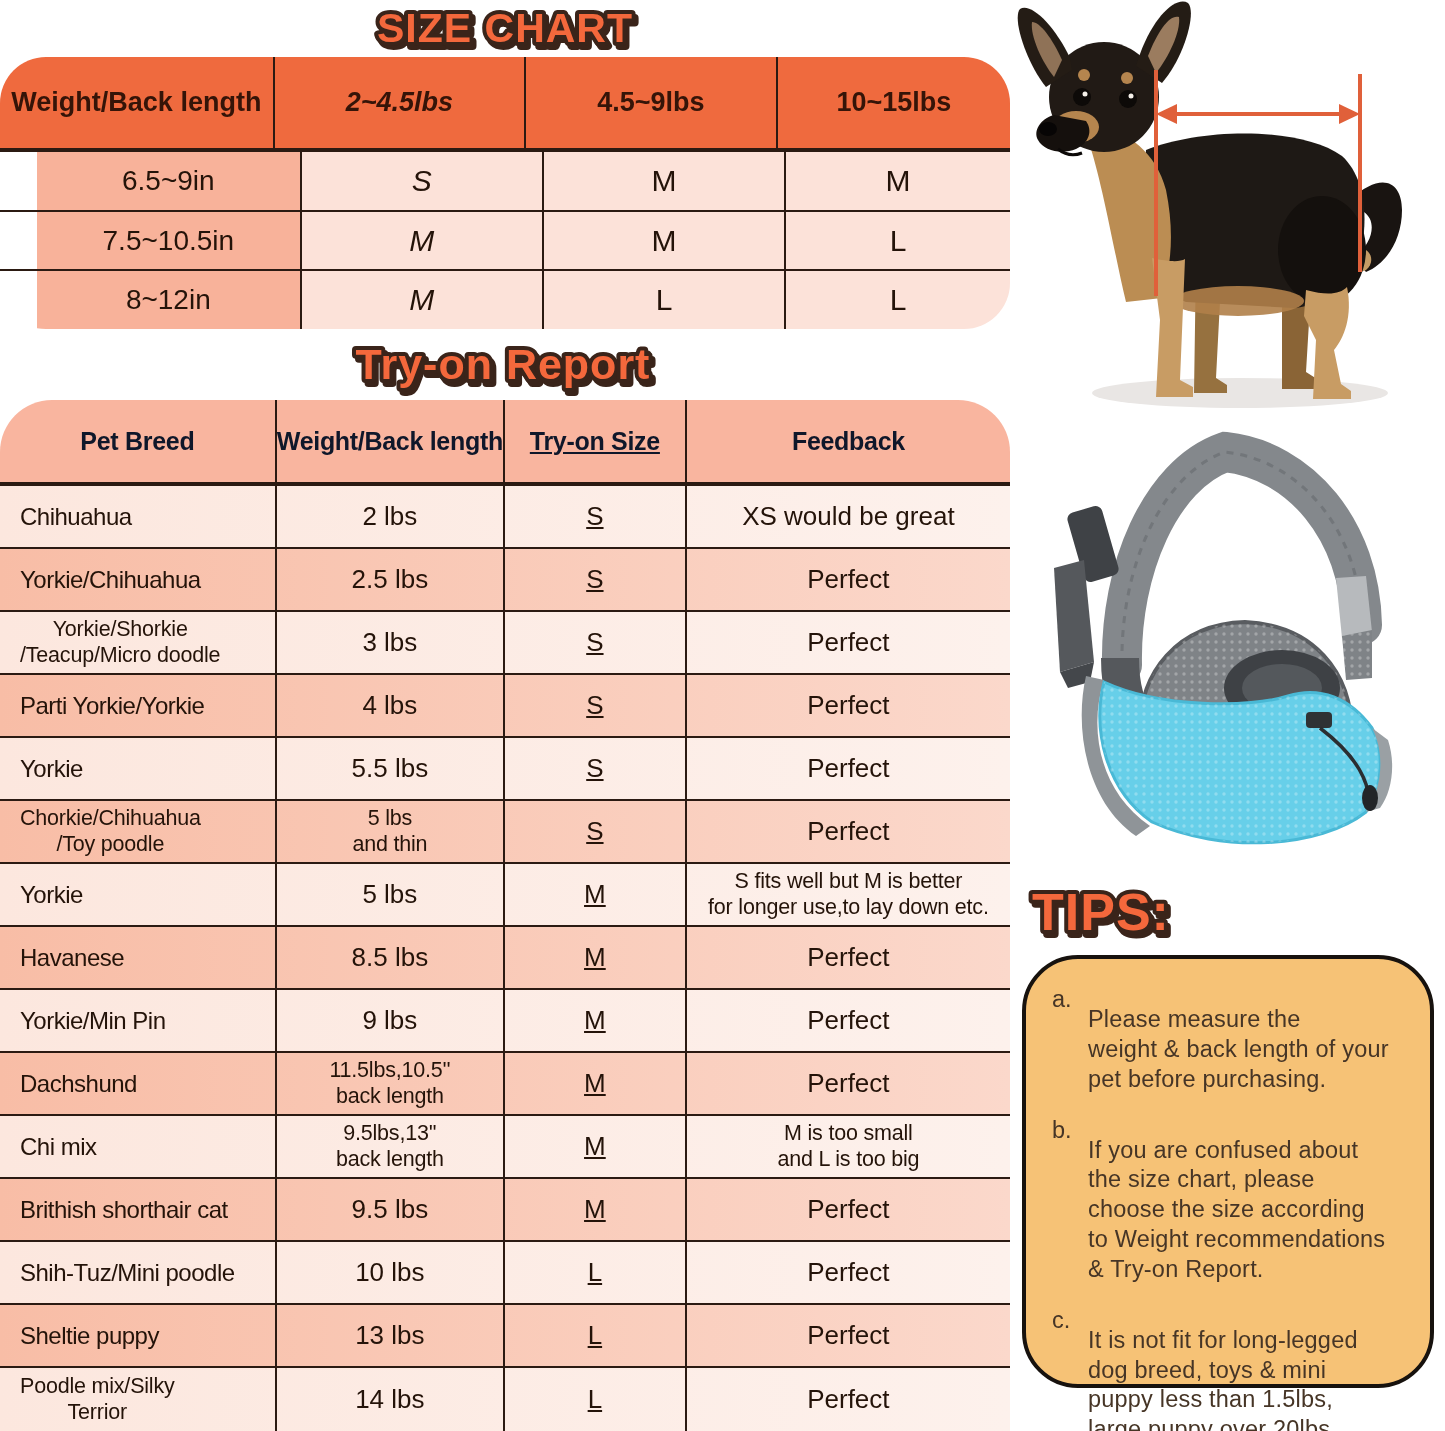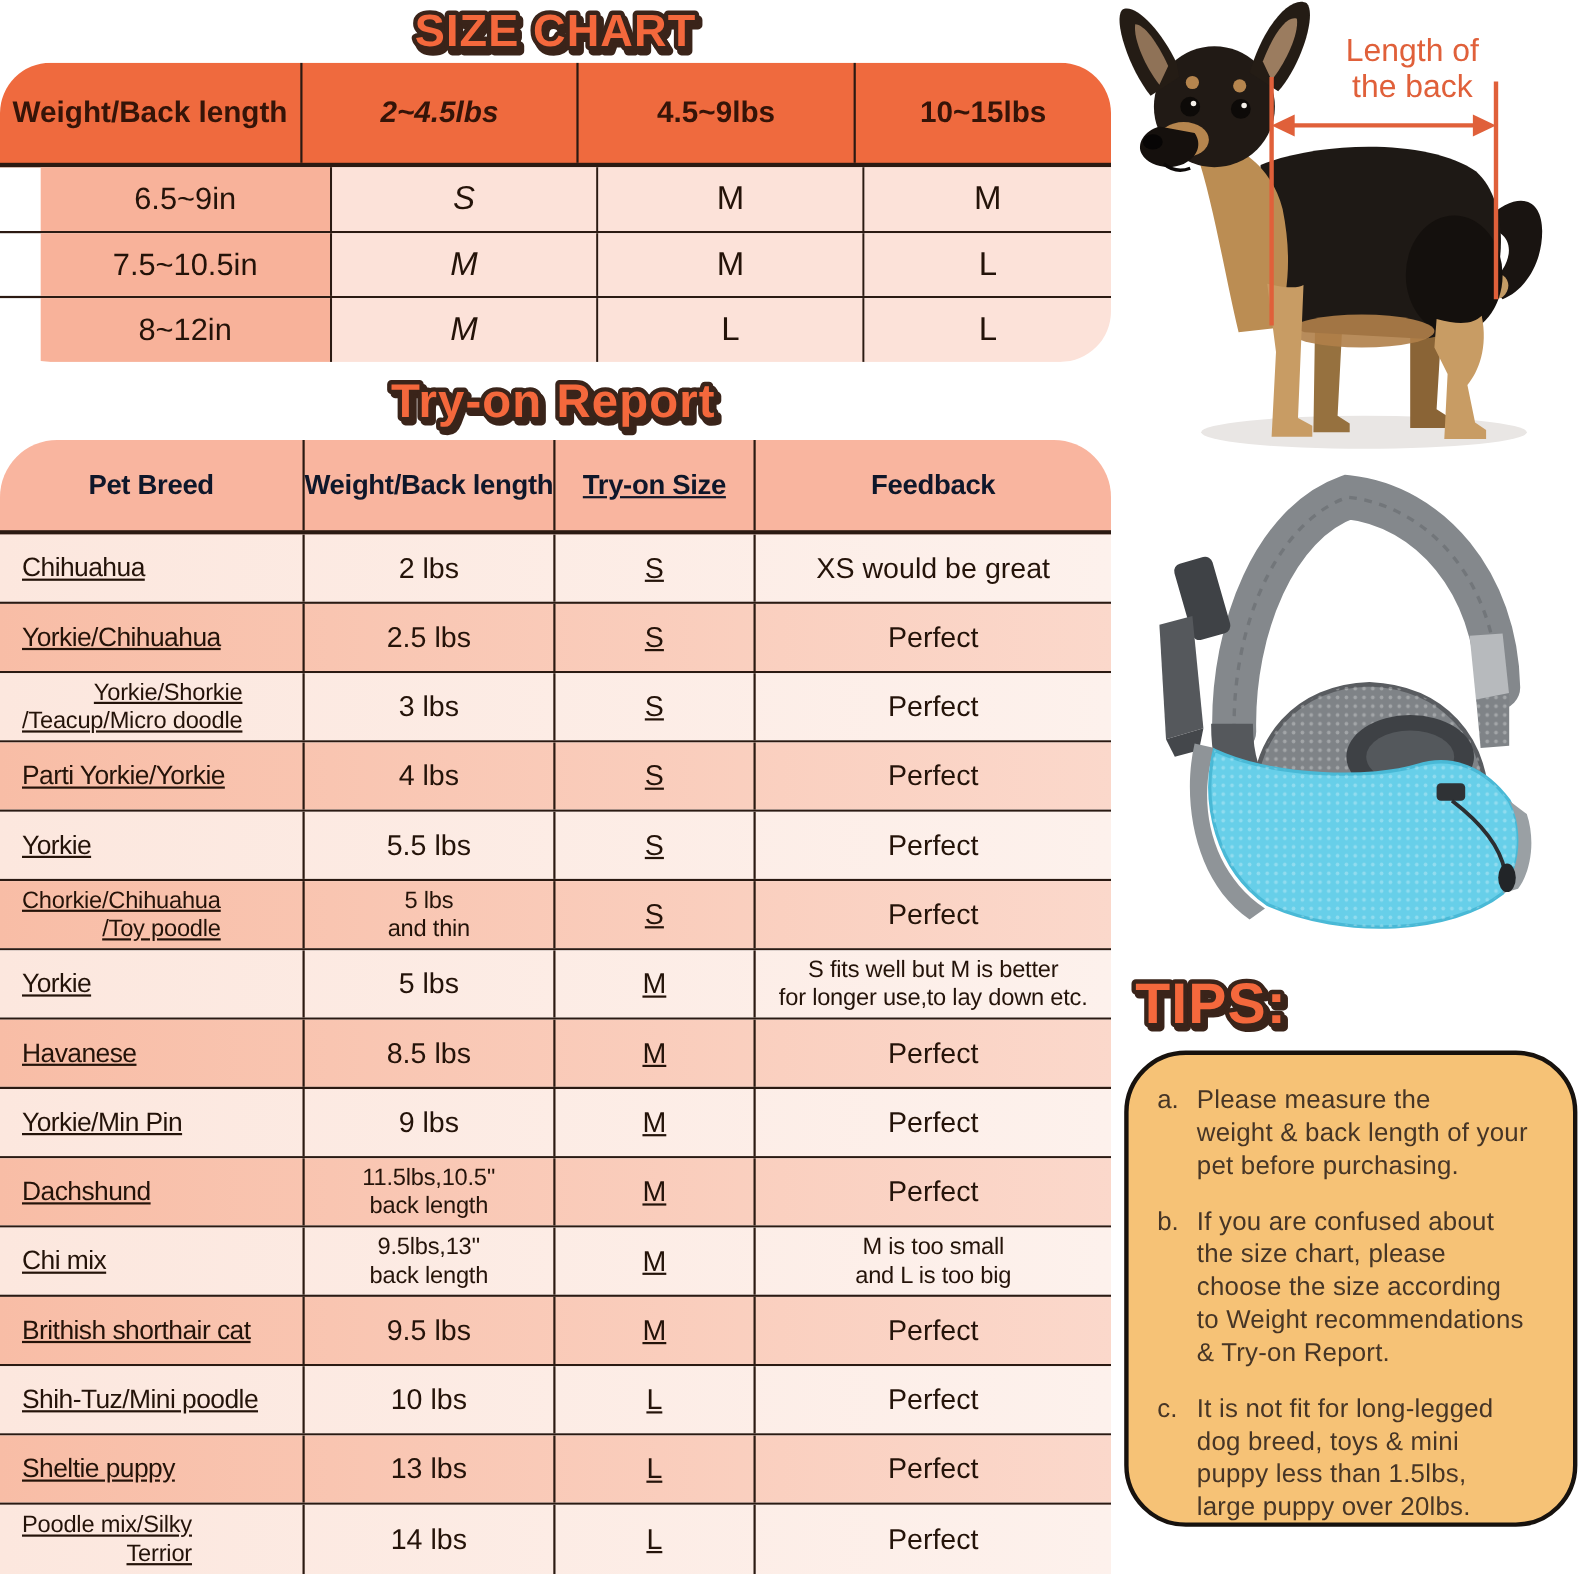--- a/index.html
+++ b/index.html
@@ -35,39 +35,39 @@
   #tryon-table{position:absolute;left:0;top:400px;width:1010px;height:1031px;
                border-radius:52px 52px 0 0;overflow:hidden;display:flex;flex-direction:column;}
   .thead2{height:86px;flex:0 0 86px;background:#f9b59f;border-bottom:4px solid #2b1a12;}
   .thead2 .tcell{font-weight:bold;font-size:25px;color:#0f172a;letter-spacing:-0.3px;}
   .drow2{height:63px;flex:0 0 63px;border-bottom:2px solid #2b1a12;}
   #tryon-table .trow:last-child{border-bottom:none;}
   .t2c0{width:27.4%;} .t2c1{width:22.6%;} .t2c2{width:18%;text-decoration:underline;} .t2c3{width:32%;}
   .odd{background:linear-gradient(90deg,#fce7de,#fdf1ec);}
   .even{background:linear-gradient(90deg,#f8bda6,#fbd8cb);}
   .drow2 .tcell{font-size:26px;}
-  .drow2 .breed{justify-content:flex-start;text-align:right;padding-left:20px;
-                font-size:24px;letter-spacing:-0.5px;text-decoration:underline;}
+  .drow2 .breed{justify-content:flex-start;text-align:center;padding-left:20px;
+                font-size:24px;letter-spacing:-0.5px;}
   .drow2 .two-line{font-size:21.5px;line-height:1.2;letter-spacing:-0.2px;}
 
   
   #dog-wrap{position:absolute;left:1010px;top:0;width:435px;height:430px;}
   #back-length-label{position:absolute;left:1205px;top:30px;width:158px;
                      font-size:29px;line-height:1.14;color:#e0603a;text-align:center;}
 
   
   #bag-wrap{position:absolute;left:1020px;top:430px;width:425px;height:460px;}
 
   
   #tips-box{position:absolute;left:1022px;top:955px;width:412px;height:433px;box-sizing:border-box;
             background:#f6c276;border:4px solid #17120e;border-radius:56px;
             padding:26px 14px 10px 26px;}
   .tip{display:flex;margin-bottom:21px;color:#463526;font-size:23.5px;line-height:1.27;}
   .tlab{flex:0 0 36px;}
-  .ttext{flex:1;white-space:pre-line;letter-spacing:0.2px;}
+  .ttext{flex:1;white-space:pre-line;letter-spacing:0.2px;margin-top:20px;}
 </style>
 </head>
 <body>
 
 <div id="page">
 
   <svg class="title-svg" style="left:0;top:0;width:1010px;height:54px;" width="1010" height="54">
     <text class="bubble-shadow" x="508" y="46" text-anchor="middle" font-size="41">SIZE CHART</text>
     <text class="bubble" x="505" y="42" text-anchor="middle" font-size="41">SIZE CHART</text>
   </svg>
@@ -246,21 +246,20 @@
       <circle cx="118" cy="99" r="9" fill="#0d0a08"></circle>
       <circle cx="121" cy="96" r="2.5" fill="#f5f0ea"></circle>
 
       <line x1="146" y1="70" x2="146" y2="296" stroke="#e0603a" stroke-width="4"></line>
       <line x1="350" y1="74" x2="350" y2="272" stroke="#e0603a" stroke-width="4"></line>
       <line x1="160" y1="114" x2="336" y2="114" stroke="#e0603a" stroke-width="4"></line>
       <polygon points="146,114 167,104 167,124" fill="#e0603a"></polygon>
       <polygon points="350,114 329,104 329,124" fill="#e0603a"></polygon>
     </svg>
   </div>
-  <div id="back-length-label">Length of the back</div>
 
   <div id="bag-wrap">
     <svg viewBox="0 0 425 460" width="425" height="460">
       <defs>
         <pattern id="meshdots" width="8" height="8" patternUnits="userSpaceOnUse">
           <circle cx="4" cy="4" r="1.7" fill="#ffffff" opacity="0.28"></circle>
         </pattern>
       </defs>
 
       <path d="M102,235 C100,140 140,45 205,22 C280,30 340,100 342,195" fill="none" stroke="#84888c" stroke-width="40" stroke-linecap="round"></path>

